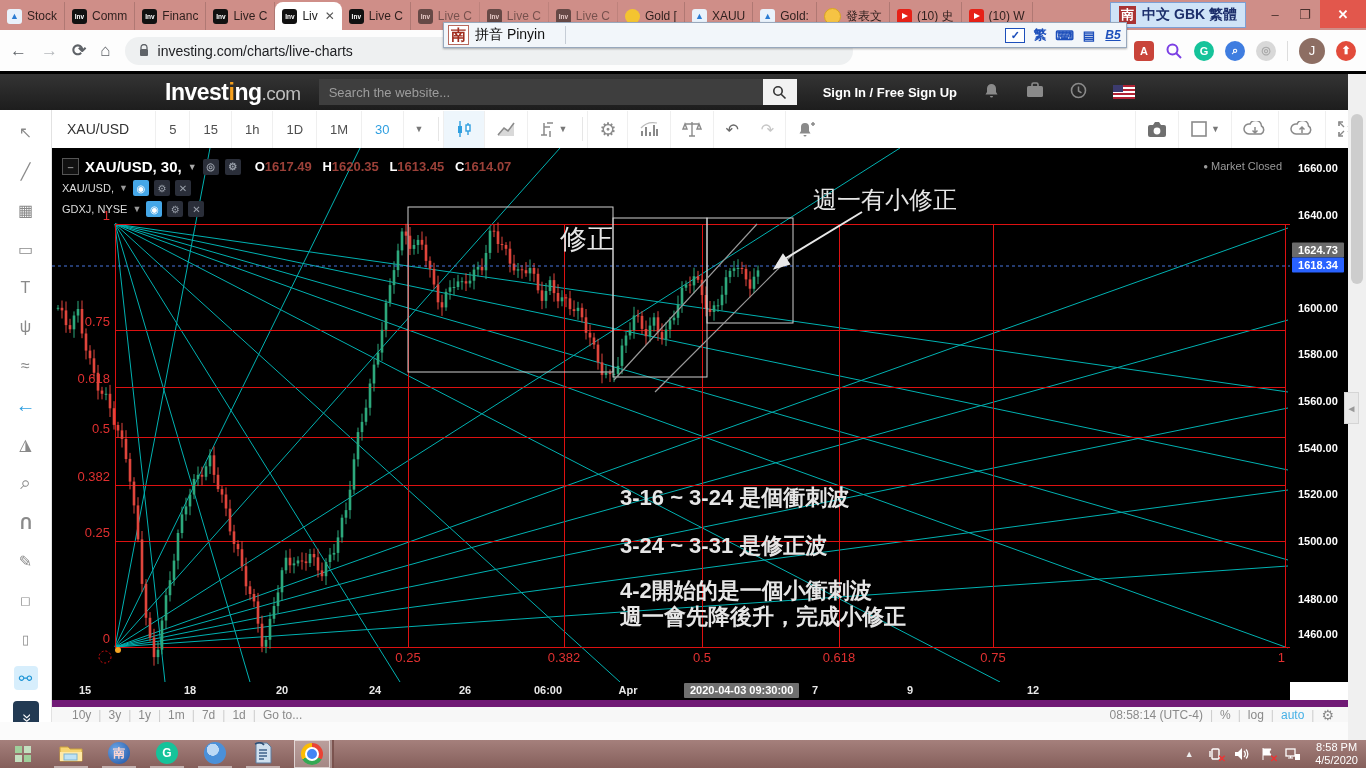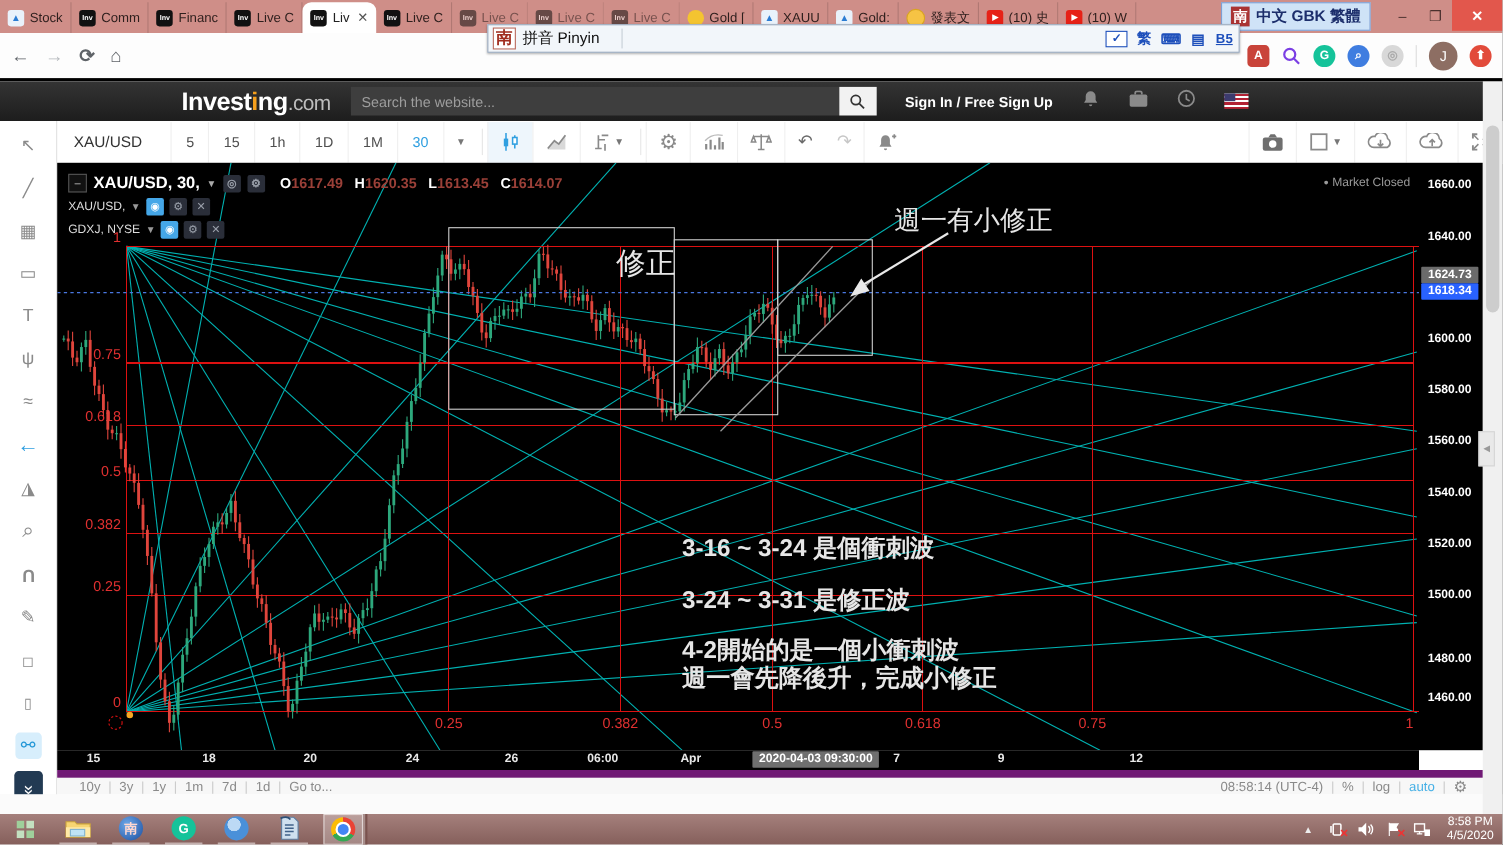--- a/index.html
+++ b/index.html
@@ -26,21 +26,21 @@
   #wincontrols{display:flex;align-self:flex-start;height:28px;margin-left:14px;}
   #wincontrols .wbtn{width:30px;height:28px;display:flex;align-items:center;justify-content:center;color:#4a302d;font-size:13px;}
   #wincontrols .close{width:46px;background:#e2574c;color:#fff;font-weight:bold;}
 
   #imebar{position:absolute;left:443px;top:22px;width:684px;height:26px;background:#f2f6fa;border:1px solid #98a8bc;box-shadow:0 1px 2px rgba(0,0,0,.3);z-index:60;display:flex;align-items:center;gap:6px;padding:0 4px;box-sizing:border-box;}
   #imebar .nanbox{border:1px solid #b86a5e;background:#fff;color:#a02c1e;font-weight:bold;font-size:15px;padding:0 2px;line-height:18px;}
   #imebar .pinyin{font-size:14px;color:#111;border-right:1px solid #c6cdd6;padding-right:20px;}
   #imebar .spacer{flex:1;}
   #imebar .ibtn{color:#1d4fbb;font-weight:bold;font-size:13px;min-width:18px;text-align:center;}
   #imebar .chk{border:1px solid #1d4fbb;background:#fff;width:13px;height:13px;font-size:11px;line-height:12px;}
-  #imebar .b5{text-decoration:underline;font-size:12px;}
+  #imebar .b5{text-decoration:underline;font-size:12px;font-style:italic;}
 
   #navbar{position:absolute;left:0;top:30px;width:1366px;height:41px;background:#fdfdfd;display:flex;align-items:center;padding:0 10px;box-sizing:border-box;gap:14px;}
   .navic{color:#5f6368;font-size:17px;font-weight:bold;}
   .navic.dim{color:#b6b9bd;}
   #urlpill{flex:0 0 700px;height:28px;background:#eef0f1;border-radius:14px;display:flex;align-items:center;padding:0 14px;gap:9px;color:#202124;font-size:14px;}
   #extrow{display:flex;align-items:center;gap:11px;margin-left:auto;}
   .ext{width:20px;height:20px;border-radius:50%;display:flex;align-items:center;justify-content:center;font-size:11px;font-weight:bold;color:#fff;}
   .ext.sq{border-radius:4px;}
   #avatar{width:26px;height:26px;border-radius:50%;background:#8d6e63;color:#fff;display:flex;align-items:center;justify-content:center;font-size:13px;}
   #blackline{position:absolute;left:0;top:71px;width:1366px;height:3px;background:#000;}
@@ -206,20 +206,27 @@
     <span class="ibtn">⌨</span>
     <span class="ibtn">▤</span>
     <span class="ibtn b5">B5</span>
   </div>
 
   <div id="navbar">
     <span class="navic">←</span>
     <span class="navic dim">→</span>
     <span class="navic">⟳</span>
     <span class="navic">⌂</span>
+    <div id="urlpill">
+      <svg width="10" height="13" viewBox="0 0 10 13">
+          <path d="M2 5V3.5A3 3 0 0 1 8 3.5V5" fill="none" stroke="#5f6368" stroke-width="1.3"></path>
+          <rect x="1" y="5" width="8" height="7" rx="1" fill="#5f6368"></rect>
+        </svg>
+      <span>investing.com/charts/live-charts</span>
+    </div>
     <div id="extrow">
       <span class="ext sq" style="background:#c9443a;">A</span>
       <svg width="18" height="18" viewBox="0 0 18 18">
           <circle cx="7.5" cy="7.5" r="5" fill="none" stroke="#7b3fe4" stroke-width="2"></circle>
           <path d="M11 11 L16 16" stroke="#7b3fe4" stroke-width="2"></path>
         </svg>
       <span class="ext" style="background:#15c39a;">G</span>
       <span class="ext" style="background:#3f7de0;">⌕</span>
       <span class="ext" style="background:#d8d8d8;color:#aaa;">◎</span>
       <span style="width:1px;height:20px;background:#ddd;"></span>

